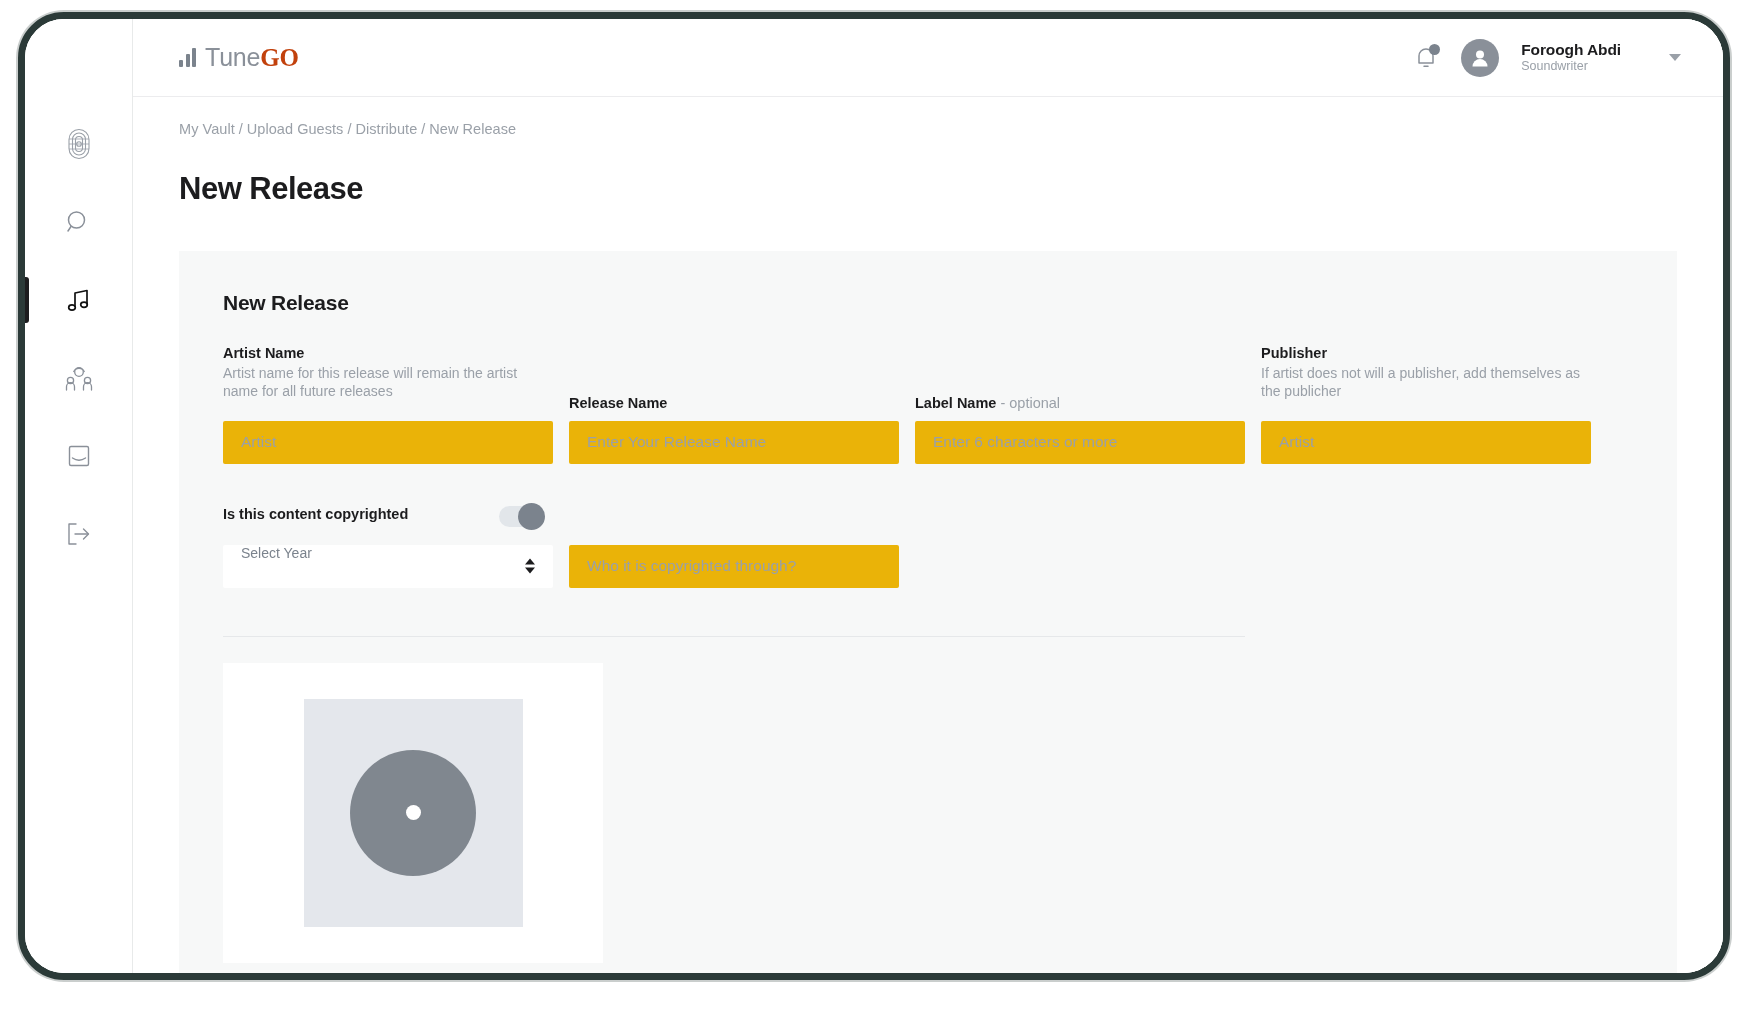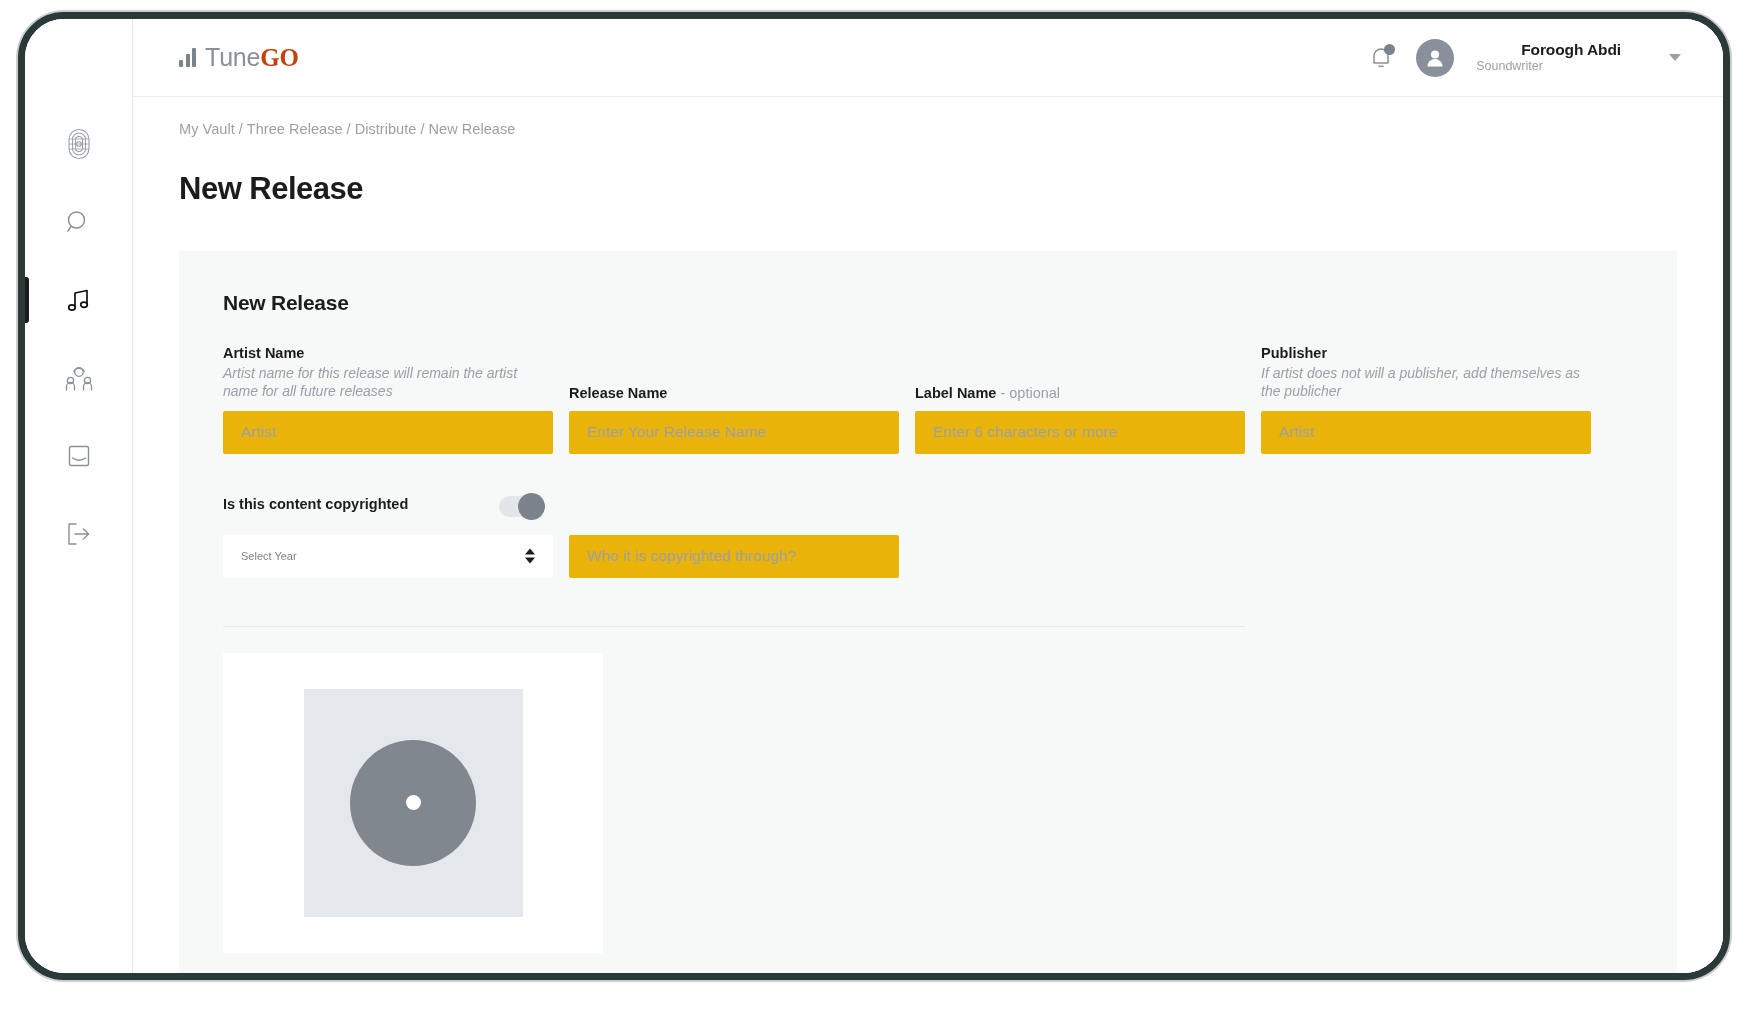--- a/index.html
+++ b/index.html
@@ -110,21 +110,21 @@
     width: 11px; height: 11px; border-radius: 50%;
     background: #7b838d;
   }
   .avatar {
     width: 38px; height: 38px; border-radius: 50%;
     background: #8a9099;
     display: flex; align-items: center; justify-content: center;
     cursor: pointer;
   }
   .user-meta { line-height: 1.25; }
-  .user-name { font-size: 15.5px; font-weight: 700; color: #1c1c1e; letter-spacing: -0.1px; margin-left: 45px; }
+  .user-name { font-size: 15.5px; font-weight: 700; color: #1c1c1e; letter-spacing: -0.1px; }
   .user-role { font-size: 12.5px; color: #9aa0a8; }
   .caret {
     margin-left: 26px;
     width: 0; height: 0;
     border-left: 6px solid transparent;
     border-right: 6px solid transparent;
     border-top: 7px solid #9aa0a8;
     cursor: pointer;
   }
 
@@ -184,23 +184,22 @@
     margin-bottom: 3px;
   }
   .field-label .optional {
     font-weight: 400;
     color: #9aa0a8;
   }
   .field-help {
     font-size: 14px;
     color: #9aa0a8;
     line-height: 1.32;
-    margin-bottom: 10px;
+    margin-bottom: 20px;
     max-width: 330px;
-    font-style: italic;
   }
   .field-gap-label { margin-bottom: 10px; }
 
   .tg-input {
     width: 100%;
     height: 43px;
     background: #eab308;
     border: none;
     border-radius: 2px;
     padding: 0 18px;
@@ -249,24 +248,24 @@
     margin-right: 16px;
     position: relative;
   }
   .tg-select {
     width: 100%;
     height: 43px;
     background: #ffffff;
     border: none;
     border-radius: 2px;
     padding: 0 18px;
-    font-size: 11px;
+    font-size: 14px;
     color: #7b838d;
     display: flex;
-    align-items: center;
+    align-items: flex-start;
     cursor: pointer;
   }
   .stepper {
     position: absolute;
     right: 18px; top: 50%;
     transform: translateY(-50%);
     display: flex; flex-direction: column; gap: 3px;
     cursor: pointer;
   }
   .stepper .up, .stepper .down {
@@ -437,21 +436,21 @@
             <div class="user-role">Soundwriter</div>
           </div>
 
           <div class="caret"></div>
         </div>
       </header>
 
       <div class="content">
 
         <div class="breadcrumb">
-          <span>My Vault</span><span class="sep">/</span><span>Three Release</span><span class="sep">/</span><span>Distribute</span><span class="sep">/</span><span>New Release</span>
+          <span>My Vault</span><span class="sep">/</span><span>Upload Guests</span><span class="sep">/</span><span>Distribute</span><span class="sep">/</span><span>New Release</span>
         </div>
 
         <h1 class="page-title">New Release</h1>
 
         <section class="panel">
 
           <h2 class="panel-title">New Release</h2>
 
           <div class="form-row">
 

